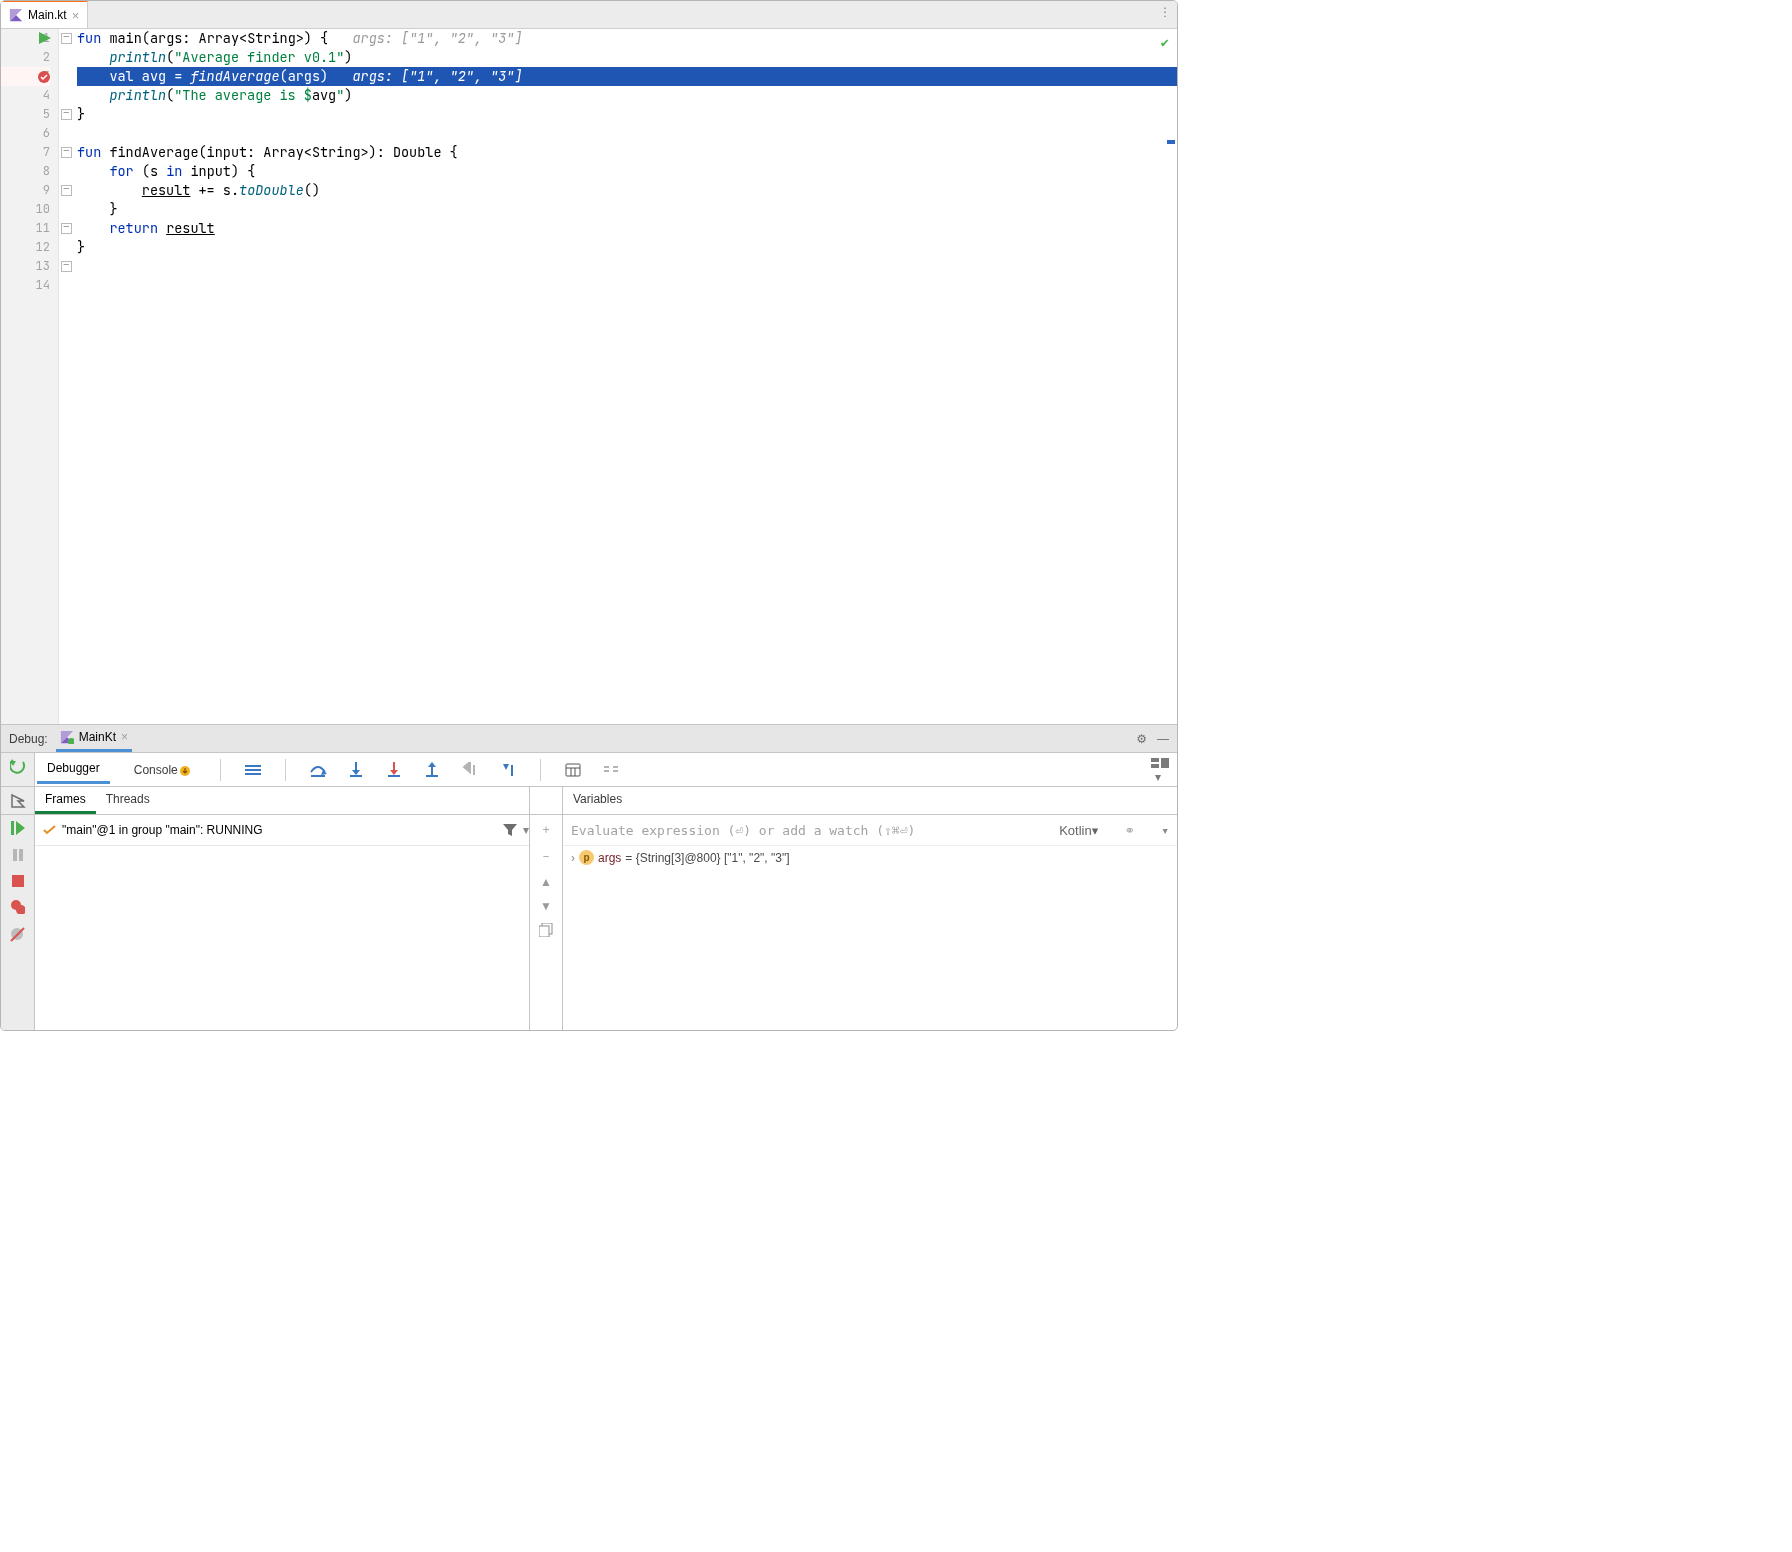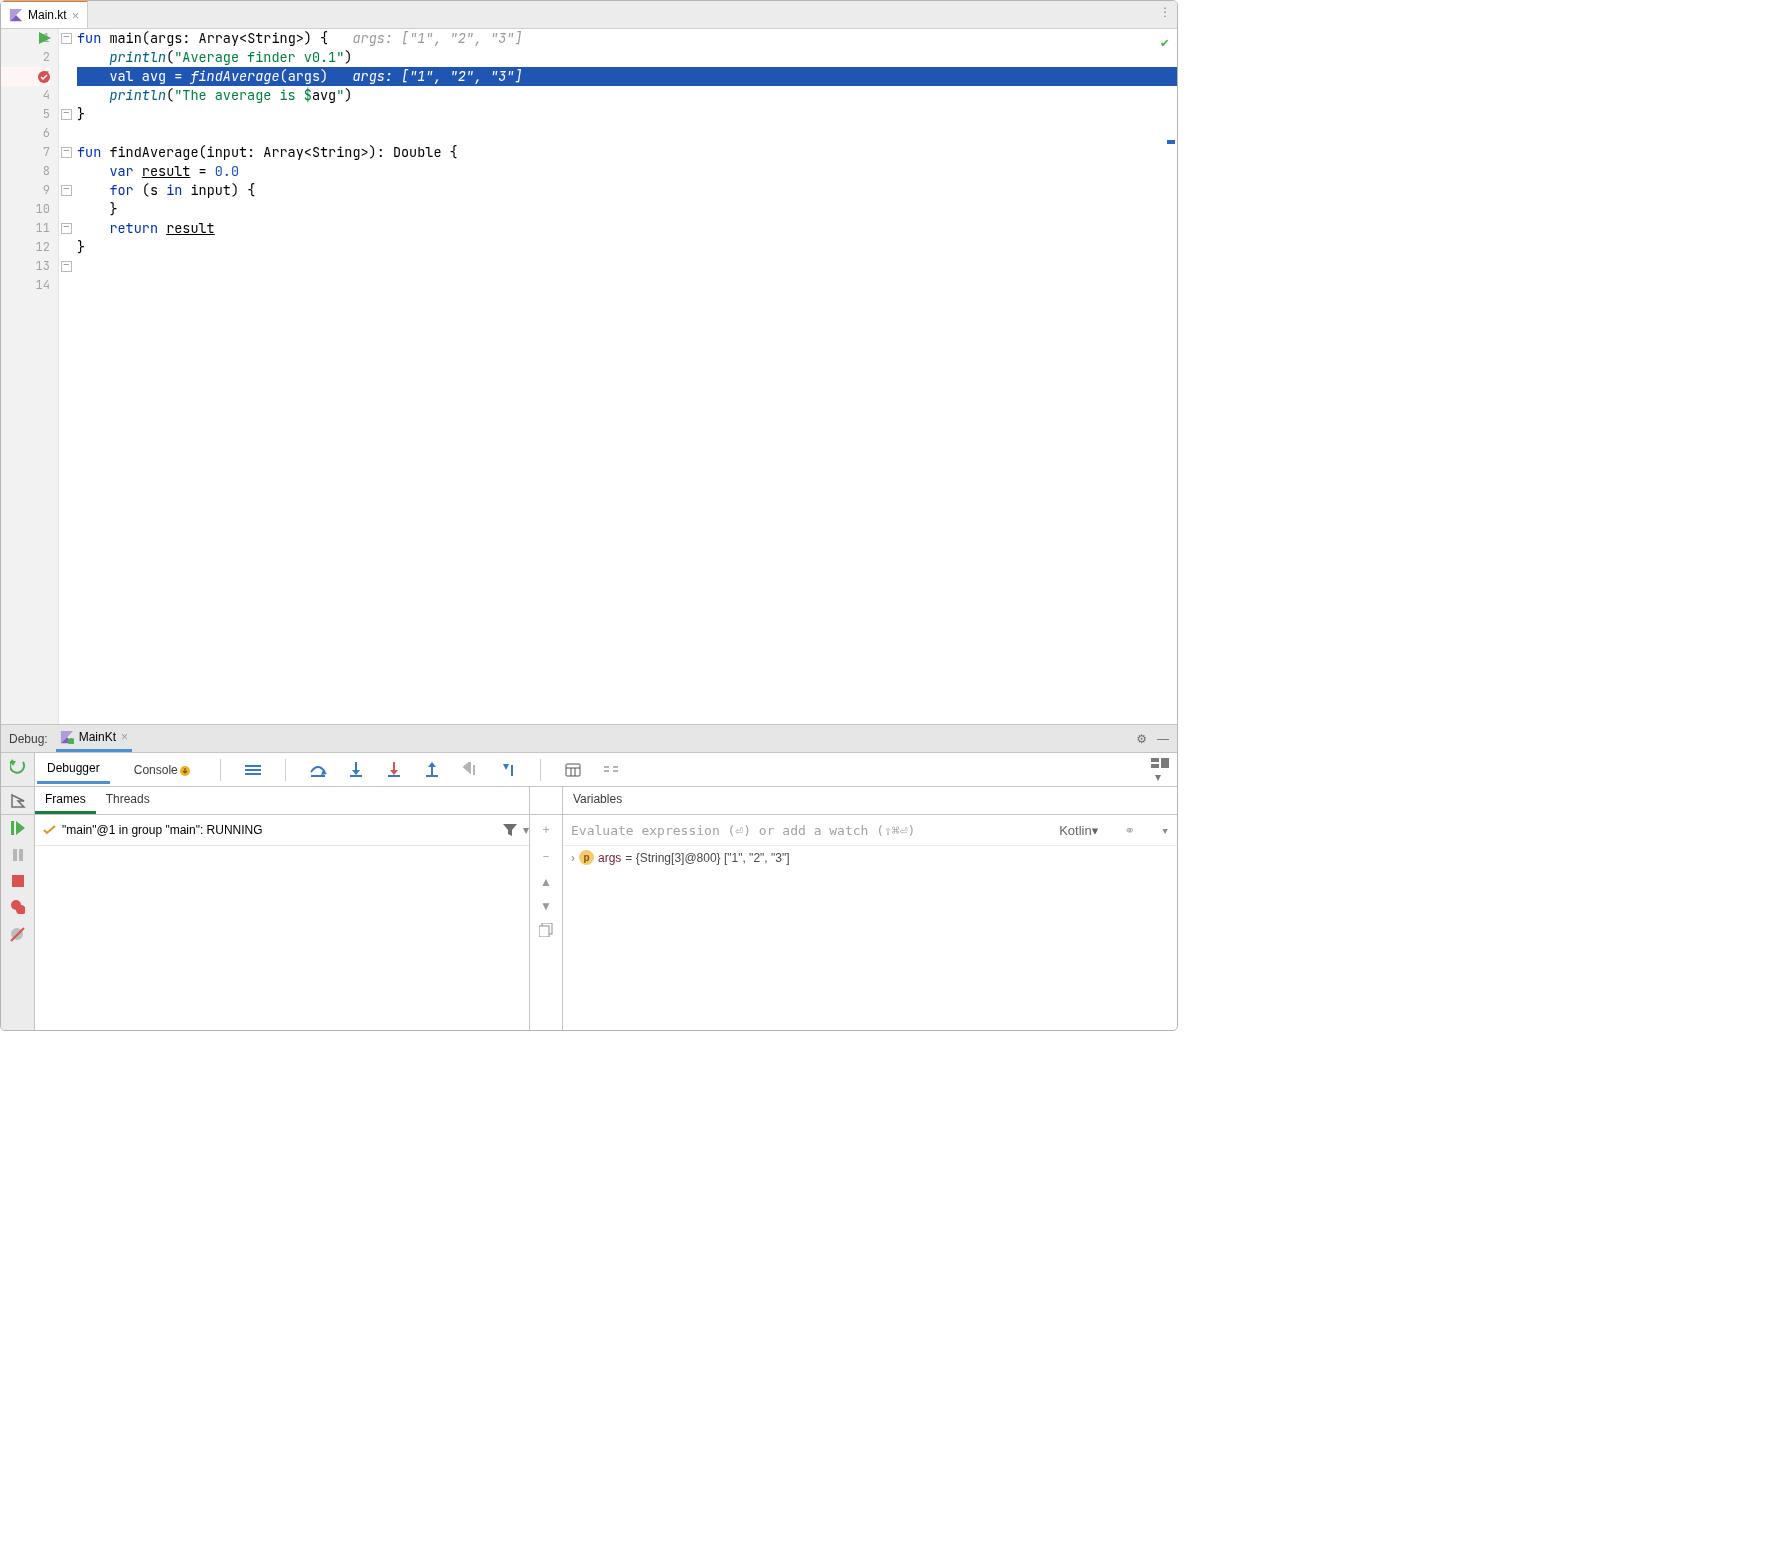--- a/index.html
+++ b/index.html
@@ -121,22 +121,22 @@
       <div class="mk" style="top:232px"></div>
     </div>
     <div class="code mono">
       <div class="codeline"><span class="kw">fun</span> <span>main</span><span>(args: Array&lt;String&gt;) {</span>   <span class="hint">args: ["1", "2", "3"]</span></div>
       <div class="codeline"><span>    </span><span class="fn">println</span><span>(</span><span class="str">"Average finder v0.1"</span><span>)</span></div>
       <div class="codeline exec"><span>    </span><span class="kw">val</span><span> avg = </span><span class="fn">findAverage</span><span>(args)</span>   <span class="hint">args: ["1", "2", "3"]</span></div>
       <div class="codeline"><span>    </span><span class="fn">println</span><span>(</span><span class="str">"The average is $</span><span>avg</span><span class="str">"</span><span>)</span></div>
       <div class="codeline">}</div>
       <div class="codeline"></div>
       <div class="codeline"><span class="kw">fun</span><span> findAverage</span><span>(input: Array&lt;String&gt;): Double {</span></div>
-      <div class="codeline"><span>    </span><span class="kw">var</span><span> </span><span class="ul">result</span><span> = </span><span class="num">0.0</span></div>
       <div class="codeline"><span>    </span><span class="kw">for</span><span> (s </span><span class="kw">in</span><span> input) {</span></div>
+      <div class="codeline"><span>        </span><span class="ul">result</span><span> += s.</span><span class="fn">toDouble</span><span>()</span></div>
       <div class="codeline">    }</div>
       <div class="codeline"><span>    </span><span class="kw">return</span><span> </span><span class="ul">result</span></div>
       <div class="codeline">}</div>
       <div class="codeline"></div>
       <span class="check">✔</span>
       <div class="rstripe"></div>
     </div>
   </div>
 
   <div class="debughdr">

